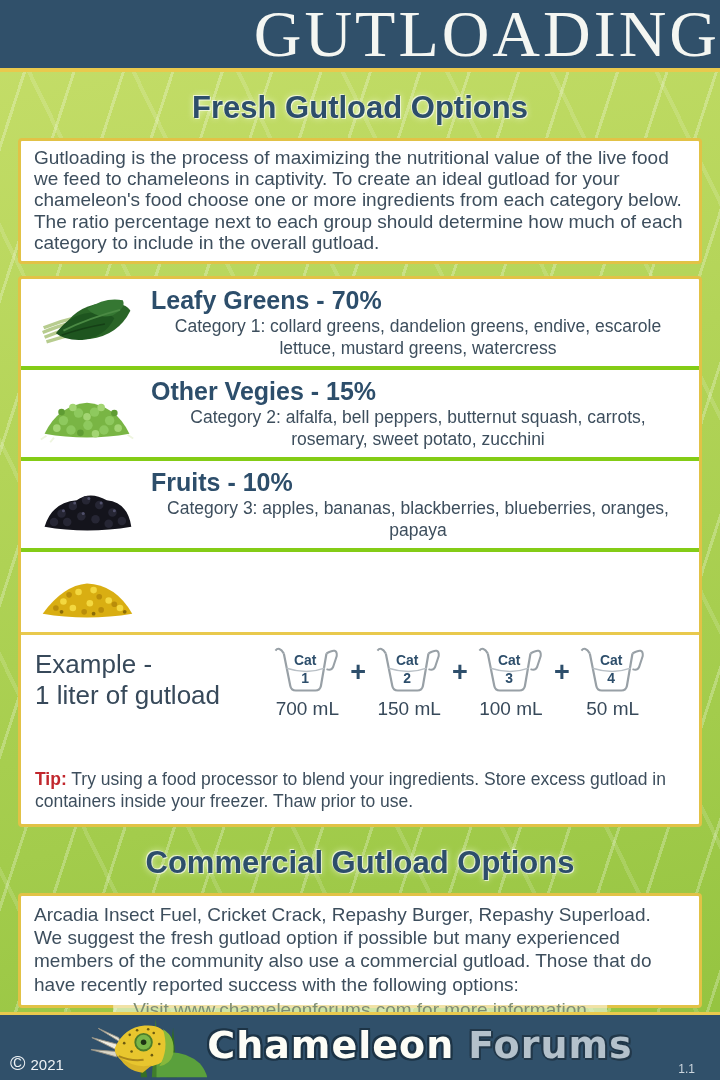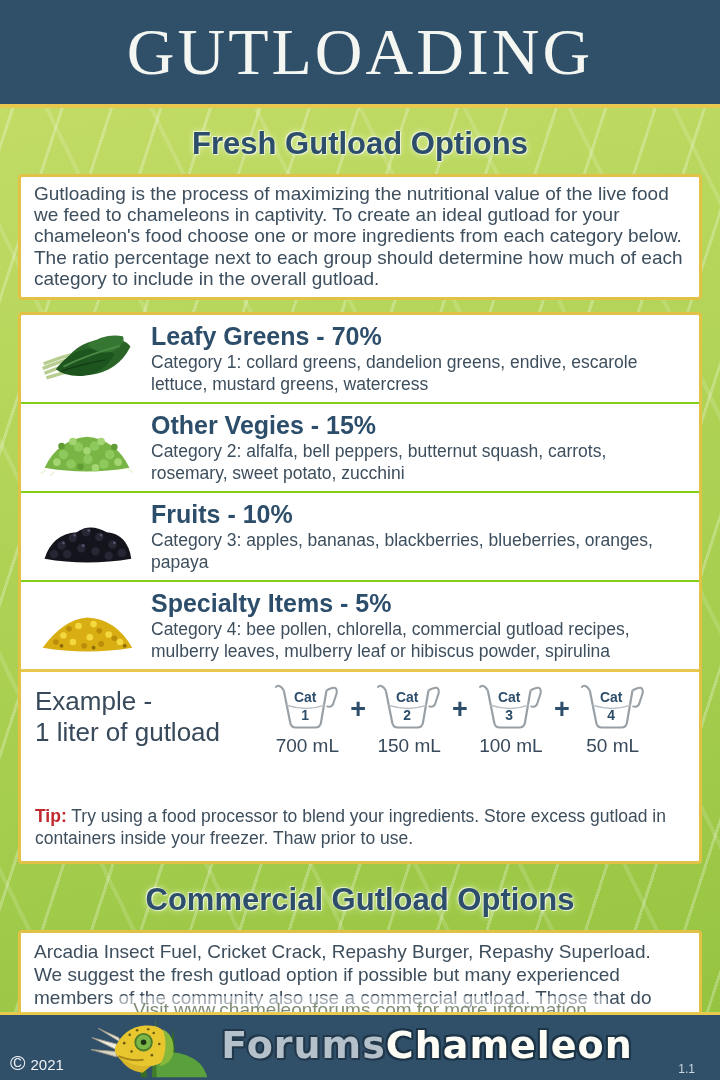--- a/index.html
+++ b/index.html
@@ -3,37 +3,37 @@
 <meta charset="utf-8">
 <style>
   html,body{margin:0;padding:0;}
   body{font-family:"Liberation Sans",sans-serif;}
   #poster{position:relative;width:720px;height:1080px;overflow:hidden;
     background:
       repeating-linear-gradient(108deg, rgba(255,255,255,0) 0 44px, rgba(255,255,255,.25) 44px 47px),
       repeating-linear-gradient(64deg, rgba(255,255,255,0) 0 90px, rgba(255,255,255,.14) 90px 94px),
       linear-gradient(168deg,#c6de6a 0%,#b3d458 38%,#a3cc4c 70%,#92c23e 100%);}
   
-  .hdr{height:104px;background:#30506a;display:flex;align-items:center;justify-content:center;}
+  .hdr{height:68px;background:#30506a;display:flex;align-items:center;justify-content:flex-end;}
   .hdr h1{margin:0;font-family:"Liberation Serif",serif;font-weight:400;color:#f4f6f2;
     font-size:66px;letter-spacing:3px;line-height:1;}
   .gold-line{height:4px;background:#e9c94d;}
   
   .sec-head{margin:18px 0 0;text-align:center;font-size:31px;font-weight:bold;color:#2d4e6b;
     text-shadow:0 0 1px #eef4d8,1px 1px 0 rgba(255,255,255,.65),-1px -1px 0 rgba(255,255,255,.65),0 0 7px rgba(240,248,210,.9);}
   
   .box{margin:12px 18px 0;background:#fff;border:3px solid #e2c246;border-radius:4px;}
   .intro{padding:6px 13px 8px;font-size:19px;line-height:21.2px;color:#3d4e5d;}
   
   .cat-row{display:flex;align-items:center;padding:7px 14px 7px 12px;}
-  .cat-row + .cat-row{border-top:2px solid #84cc16;padding-left:12px;}
+  .cat-row + .cat-row{border-top:4px solid #84cc16;padding-left:12px;}
   .cat-icon{flex:0 0 108px;display:flex;justify-content:center;}
   .cat-txt{flex:1;padding-left:10px;}
   .cat-title{font-size:25px;font-weight:bold;color:#2d4e6b;line-height:28px;}
-  .cat-desc{font-size:17.5px;color:#3d4e5d;line-height:21.5px;margin-top:2px;}
+  .cat-desc{font-size:17.5px;color:#3d4e5d;line-height:21.5px;margin-top:2px;text-align:center;}
   
   .example{border-top:3px solid #e9c94d;display:flex;align-items:flex-start;padding:10px 10px 2px 14px;}
   .ex-label{flex:0 0 200px;font-size:26px;color:#37495a;line-height:31px;padding-top:4px;}
   .cups{flex:1;display:flex;align-items:flex-start;justify-content:center;padding-right:4px;}
   .cup{display:flex;flex-direction:column;align-items:center;width:86px;}
   .cup svg{display:block;}
   .cup-amt{font-size:19px;color:#37495a;margin-top:1px;}
   .plus{font-size:27px;font-weight:bold;color:#2d4e6b;padding-top:12px;}
   .cup-label{font:bold 15px "Liberation Sans",sans-serif;fill:#2d4e6b;}
   
@@ -186,24 +186,20 @@
             <circle cx="68" cy="40" r="3"></circle>
               <circle cx="36" cy="38" r="3"></circle>
               <circle cx="84" cy="48" r="3"></circle>
           </g>
           <g fill="#8a6b08">
             <circle cx="28" cy="56" r="2"></circle>
               <circle cx="62" cy="58" r="2"></circle>
               <circle cx="95" cy="56" r="2"></circle>
           </g>
         </svg>
-      </div>
-      <div class="cat-txt">
-        <div class="cat-title">Specialty Items - 5%</div>
-        <div class="cat-desc">Category 4: bee pollen, chlorella, commercial gutload recipes, mulberry leaves, mulberry leaf or hibiscus powder, spirulina</div>
       </div>
     </div>
 
     <div class="example">
       <div class="ex-label">
         <div>Example -</div>
         <div>1 liter of gutload</div>
       </div>
       <div class="cups">
 
@@ -295,22 +291,22 @@
           <circle cx="46" cy="24" r="1.4"></circle>
             <circle cx="54" cy="19" r="1.4"></circle>
             <circle cx="72" cy="22" r="1.4"></circle>
           <circle cx="78" cy="34" r="1.4"></circle>
             <circle cx="70" cy="46" r="1.4"></circle>
             <circle cx="48" cy="42" r="1.4"></circle>
           <circle cx="40" cy="33" r="1.4"></circle>
             <circle cx="66" cy="18" r="1.4"></circle>
         </g>
       </svg>
+      <span class="brand-name brand-first">Chameleon</span>
       <span class="brand-name brand-second">Forums</span>
-      <span class="brand-name brand-first">Chameleon</span>
     </div>
     <div class="copyright">
       <span class="sym">©</span>
       <span class="yr">2021</span>
     </div>
     <div class="version">1.1</div>
   </div>
 
 </div>
 

